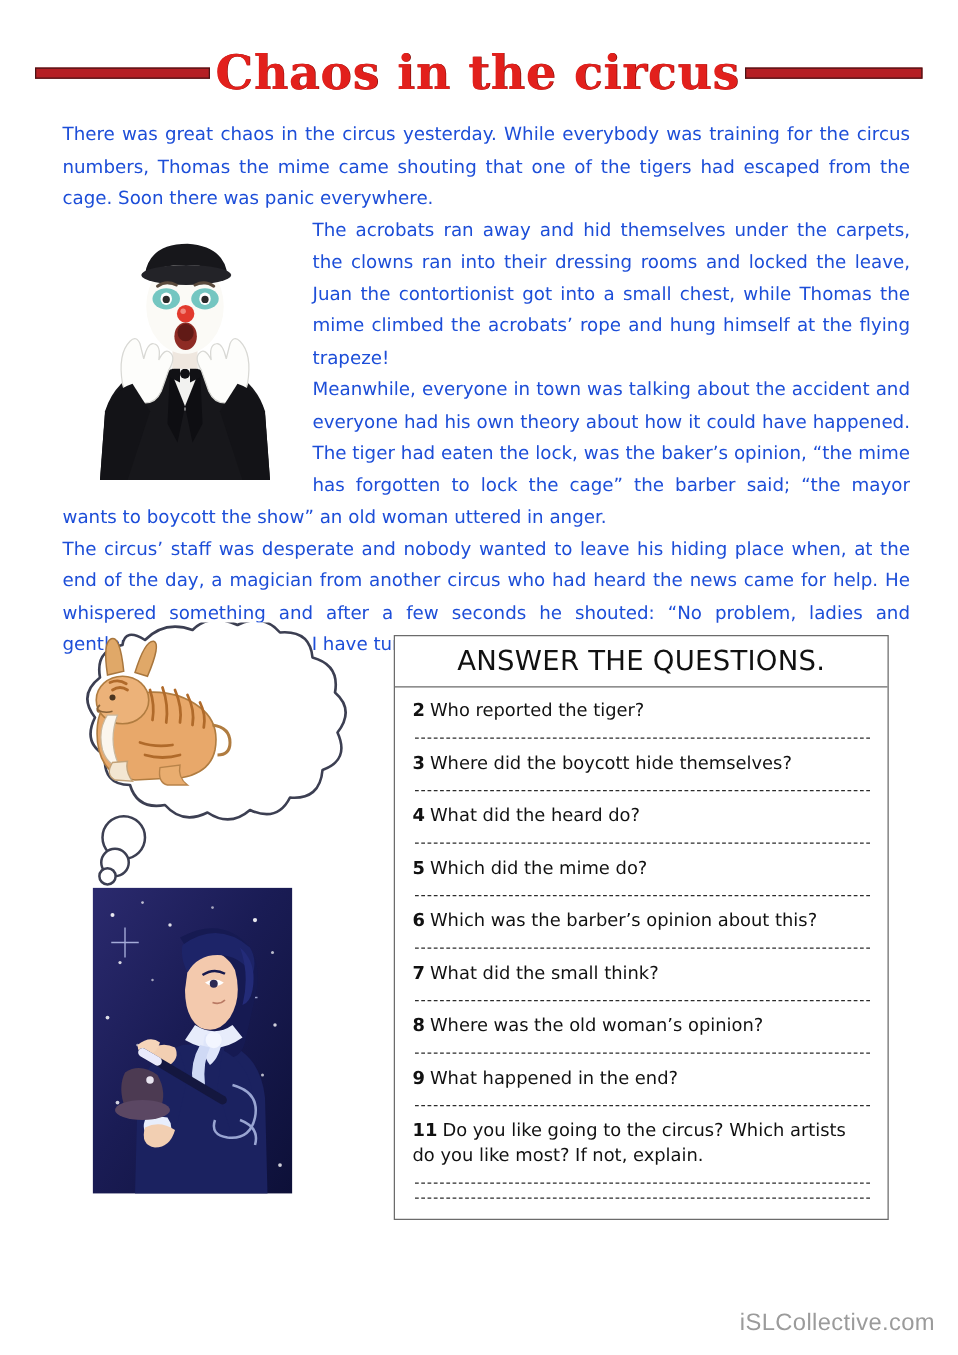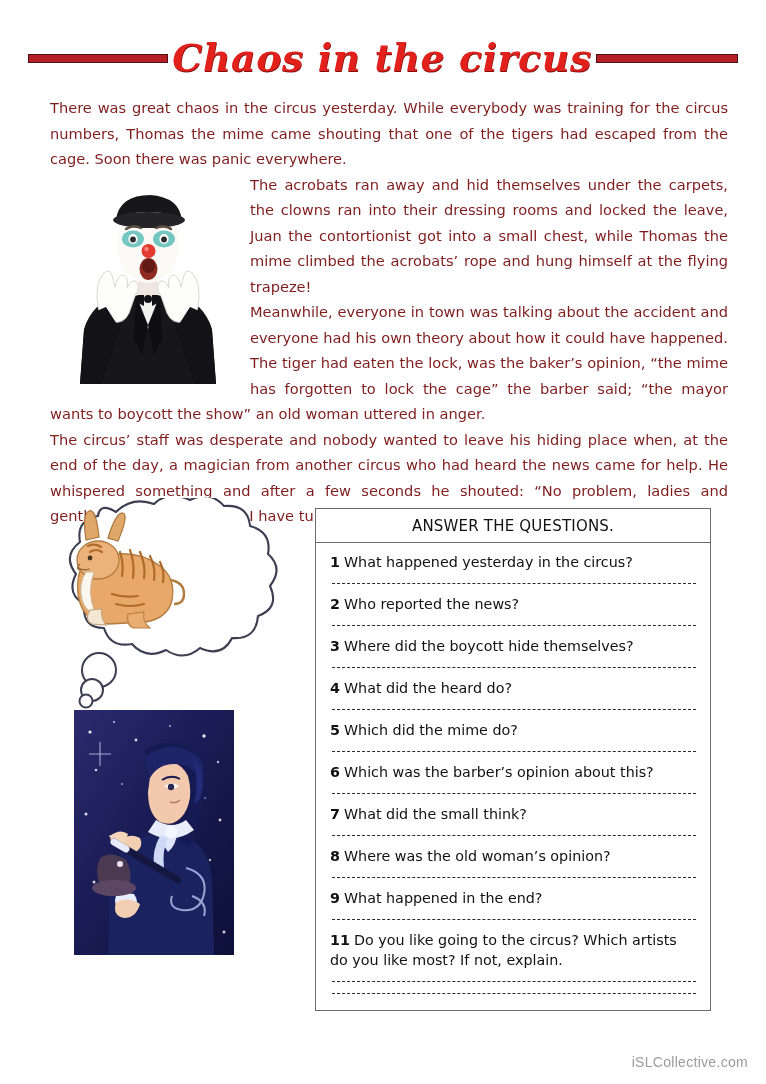--- a/index.html
+++ b/index.html
@@ -25,38 +25,37 @@
   .title-bar {
     height: 9px;
     background: #b51f24;
     border: 1px solid #4a1416;
     flex: 0 0 auto;
   }
   .title-bar.left  { width: 140px; margin-right: 4px; }
   .title-bar.right { width: 142px; margin-left: 4px; }
   .title-text {
     font-family: "DejaVu Serif", serif;
-    font-style: italic;
     font-weight: bold;
     font-size: 38px;
     color: #e2201c;
     letter-spacing: 0.5px;
     white-space: nowrap;
     text-shadow: 0.5px 0.5px 0 #7e0f0c;
     line-height: 1;
   }
 
   
   .story {
     position: absolute;
     left: 50px; top: 95px;
     width: 678px;
     font-size: 14.6px;
     line-height: 25.5px;
-    color: #7f1d1d;
+    color: #1d4ed8;
     text-align: justify;
   }
   .story p { margin: 0; }
   .mime-photo {
     float: left;
     width: 172px; height: 205px;
     margin: 7px 16px 4px 12px;
     position: relative;
     overflow: hidden;
     background: #ffffff;
@@ -81,21 +80,21 @@
   .qpanel {
     position: absolute;
     left: 315px; top: 10px;
     width: 396px;
     border: 1.6px solid #6b6b6b;
     background: #ffffff;
   }
   .qheader {
     border-bottom: 1.6px solid #6b6b6b;
     text-align: center;
-    font-size: 15px;
+    font-size: 22px;
     padding: 8px 0 7px;
     color: #111;
     letter-spacing: 0.2px;
   }
   .qbody { padding: 4px 12px 6px 14px; }
   .qitem { margin-top: 5px; }
   .qline {
     font-size: 14.3px;
     line-height: 20px;
     color: #111;
@@ -103,21 +102,21 @@
   .qnum { font-weight: bold; margin-right: 4px; }
   .answer-line {
     border-top: 1.7px dashed #2b2b2b;
     height: 0;
     margin: 11px 2px 10px 2px;
   }
 
   .watermark {
     position: absolute;
     right: 18px; bottom: 14px;
-    font-size: 14px;
+    font-size: 19px;
     color: #9b9b9b;
     font-family: "Liberation Sans", sans-serif;
     letter-spacing: 0.3px;
   }
 </style>
 </head>
 <body>
 
 <div class="title-row">
   <div class="title-bar left"></div>
@@ -302,27 +301,23 @@
         <path d="M112 158 q22 6 18 26 q-4 18 -22 16 q-14 -2 -10 -14"></path>
         <path d="M118 186 q16 6 12 20"></path>
       </g>
     </svg>
   </div>
 
   <div class="qpanel">
     <div class="qheader">ANSWER THE QUESTIONS.</div>
     <div class="qbody">
 
-      <div class="qitem">
-        <div class="qline"><span class="qnum">1</span><span>What happened yesterday in the circus?</span></div>
-        <div class="answer-line"></div>
-      </div>
-
-      <div class="qitem">
-        <div class="qline"><span class="qnum">2</span><span>Who reported the news?</span></div>
+
+      <div class="qitem">
+        <div class="qline"><span class="qnum">2</span><span>Who reported the tiger?</span></div>
         <div class="answer-line"></div>
       </div>
 
       <div class="qitem">
         <div class="qline"><span class="qnum">3</span><span>Where did the boycott hide themselves?</span></div>
         <div class="answer-line"></div>
       </div>
 
       <div class="qitem">
         <div class="qline"><span class="qnum">4</span><span>What did the heard do?</span></div>

